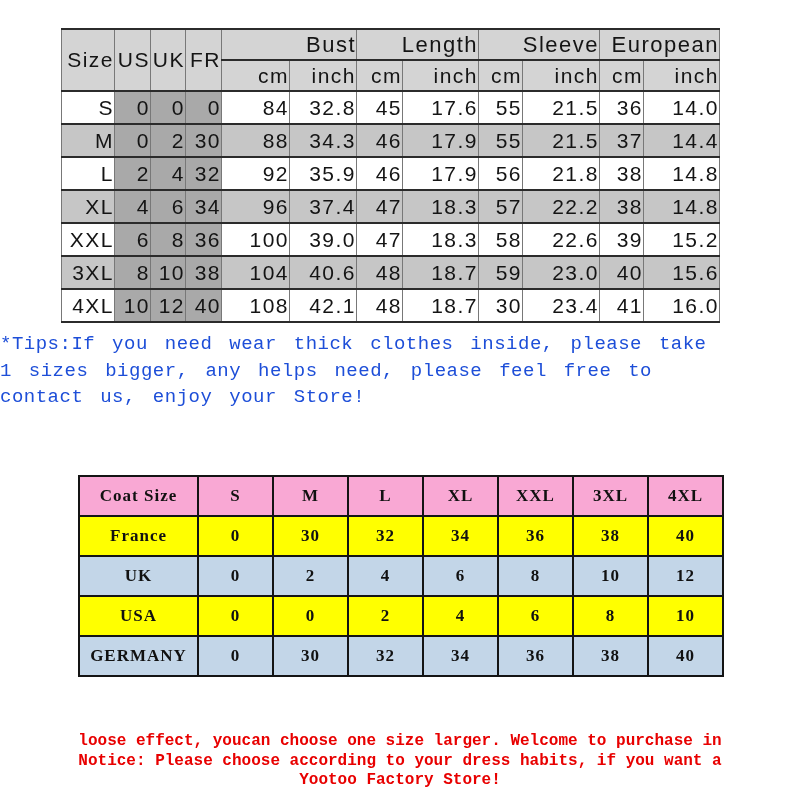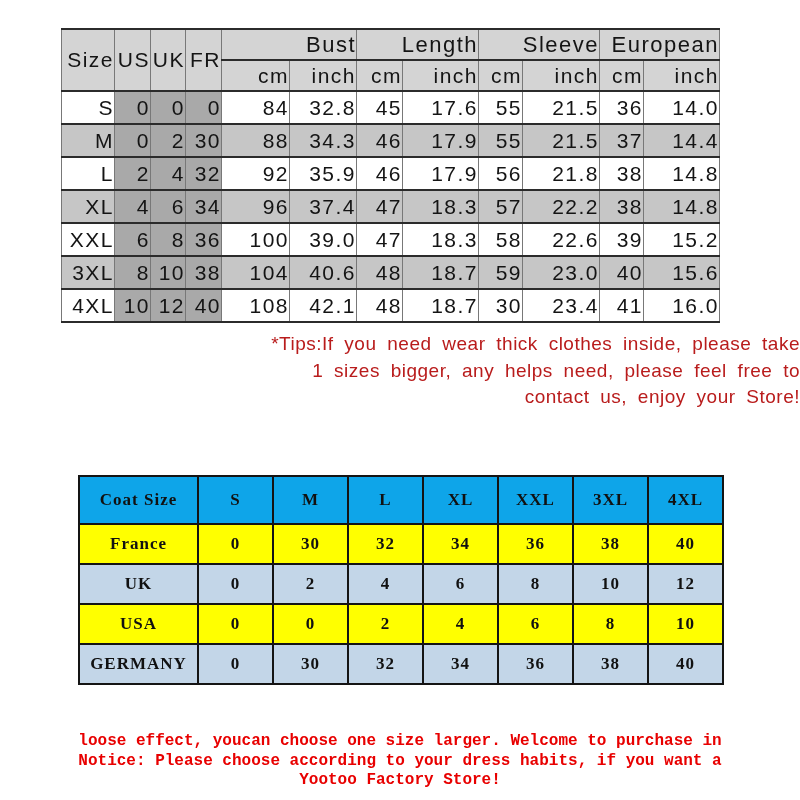--- a/index.html
+++ b/index.html
@@ -28,22 +28,22 @@
   .size-table thead .grp{font-size:22px;}
   .size-table tbody tr{height:33px;background:#ffffff;}
   .size-table tbody tr:nth-child(even){background:#C6C6C6;}
   .size-table tbody td:nth-child(2),
   .size-table tbody td:nth-child(3),
   .size-table tbody td:nth-child(4){background:#A9A9A9;}
 
   
   .tips{
     position:absolute;left:0;top:331px;width:100%;
-    text-align:right;color:#b91c1c;
-    font-family:Liberation Sans, sans-serif;
+    text-align:left;color:#1d4ed8;
+    font-family:Liberation Mono, monospace;
     font-size:19px;line-height:26.5px;font-weight:normal;
     letter-spacing:0.5px;word-spacing:5px;
   }
 
   
   .euro-title{
     position:absolute;left:0;top:434px;width:100%;
     text-align:center;color:#0a0a0a;
     font-family:"Liberation Serif", serif;
     font-size:25px;font-weight:600;letter-spacing:1px;word-spacing:4px;
@@ -52,21 +52,21 @@
   
   .euro-table{
     position:absolute;left:78px;top:475px;width:644px;
     border-collapse:collapse;table-layout:fixed;
     font-family:"Liberation Serif", serif;
     font-size:17px;font-weight:bold;color:#111111;text-align:center;
   }
   .euro-table th,.euro-table td{
     padding:0;border:2px solid #141414;letter-spacing:1px;white-space:nowrap;
   }
-  .euro-table thead tr{height:48px;background:#0ea5e9;}
+  .euro-table thead tr{height:40px;background:#f9a8d4;}
   .euro-table tbody tr{height:40px;}
   .euro-table tbody tr:nth-child(odd){background:#FFFF00;}
   .euro-table tbody tr:nth-child(even){background:#C3D6E8;}
 
   
   .notice{
     position:absolute;left:0;top:732px;width:100%;
     text-align:center;color:#E80000;
     font-family:"Liberation Mono", monospace;
     font-size:16px;line-height:19.5px;font-weight:bold;letter-spacing:0px;

